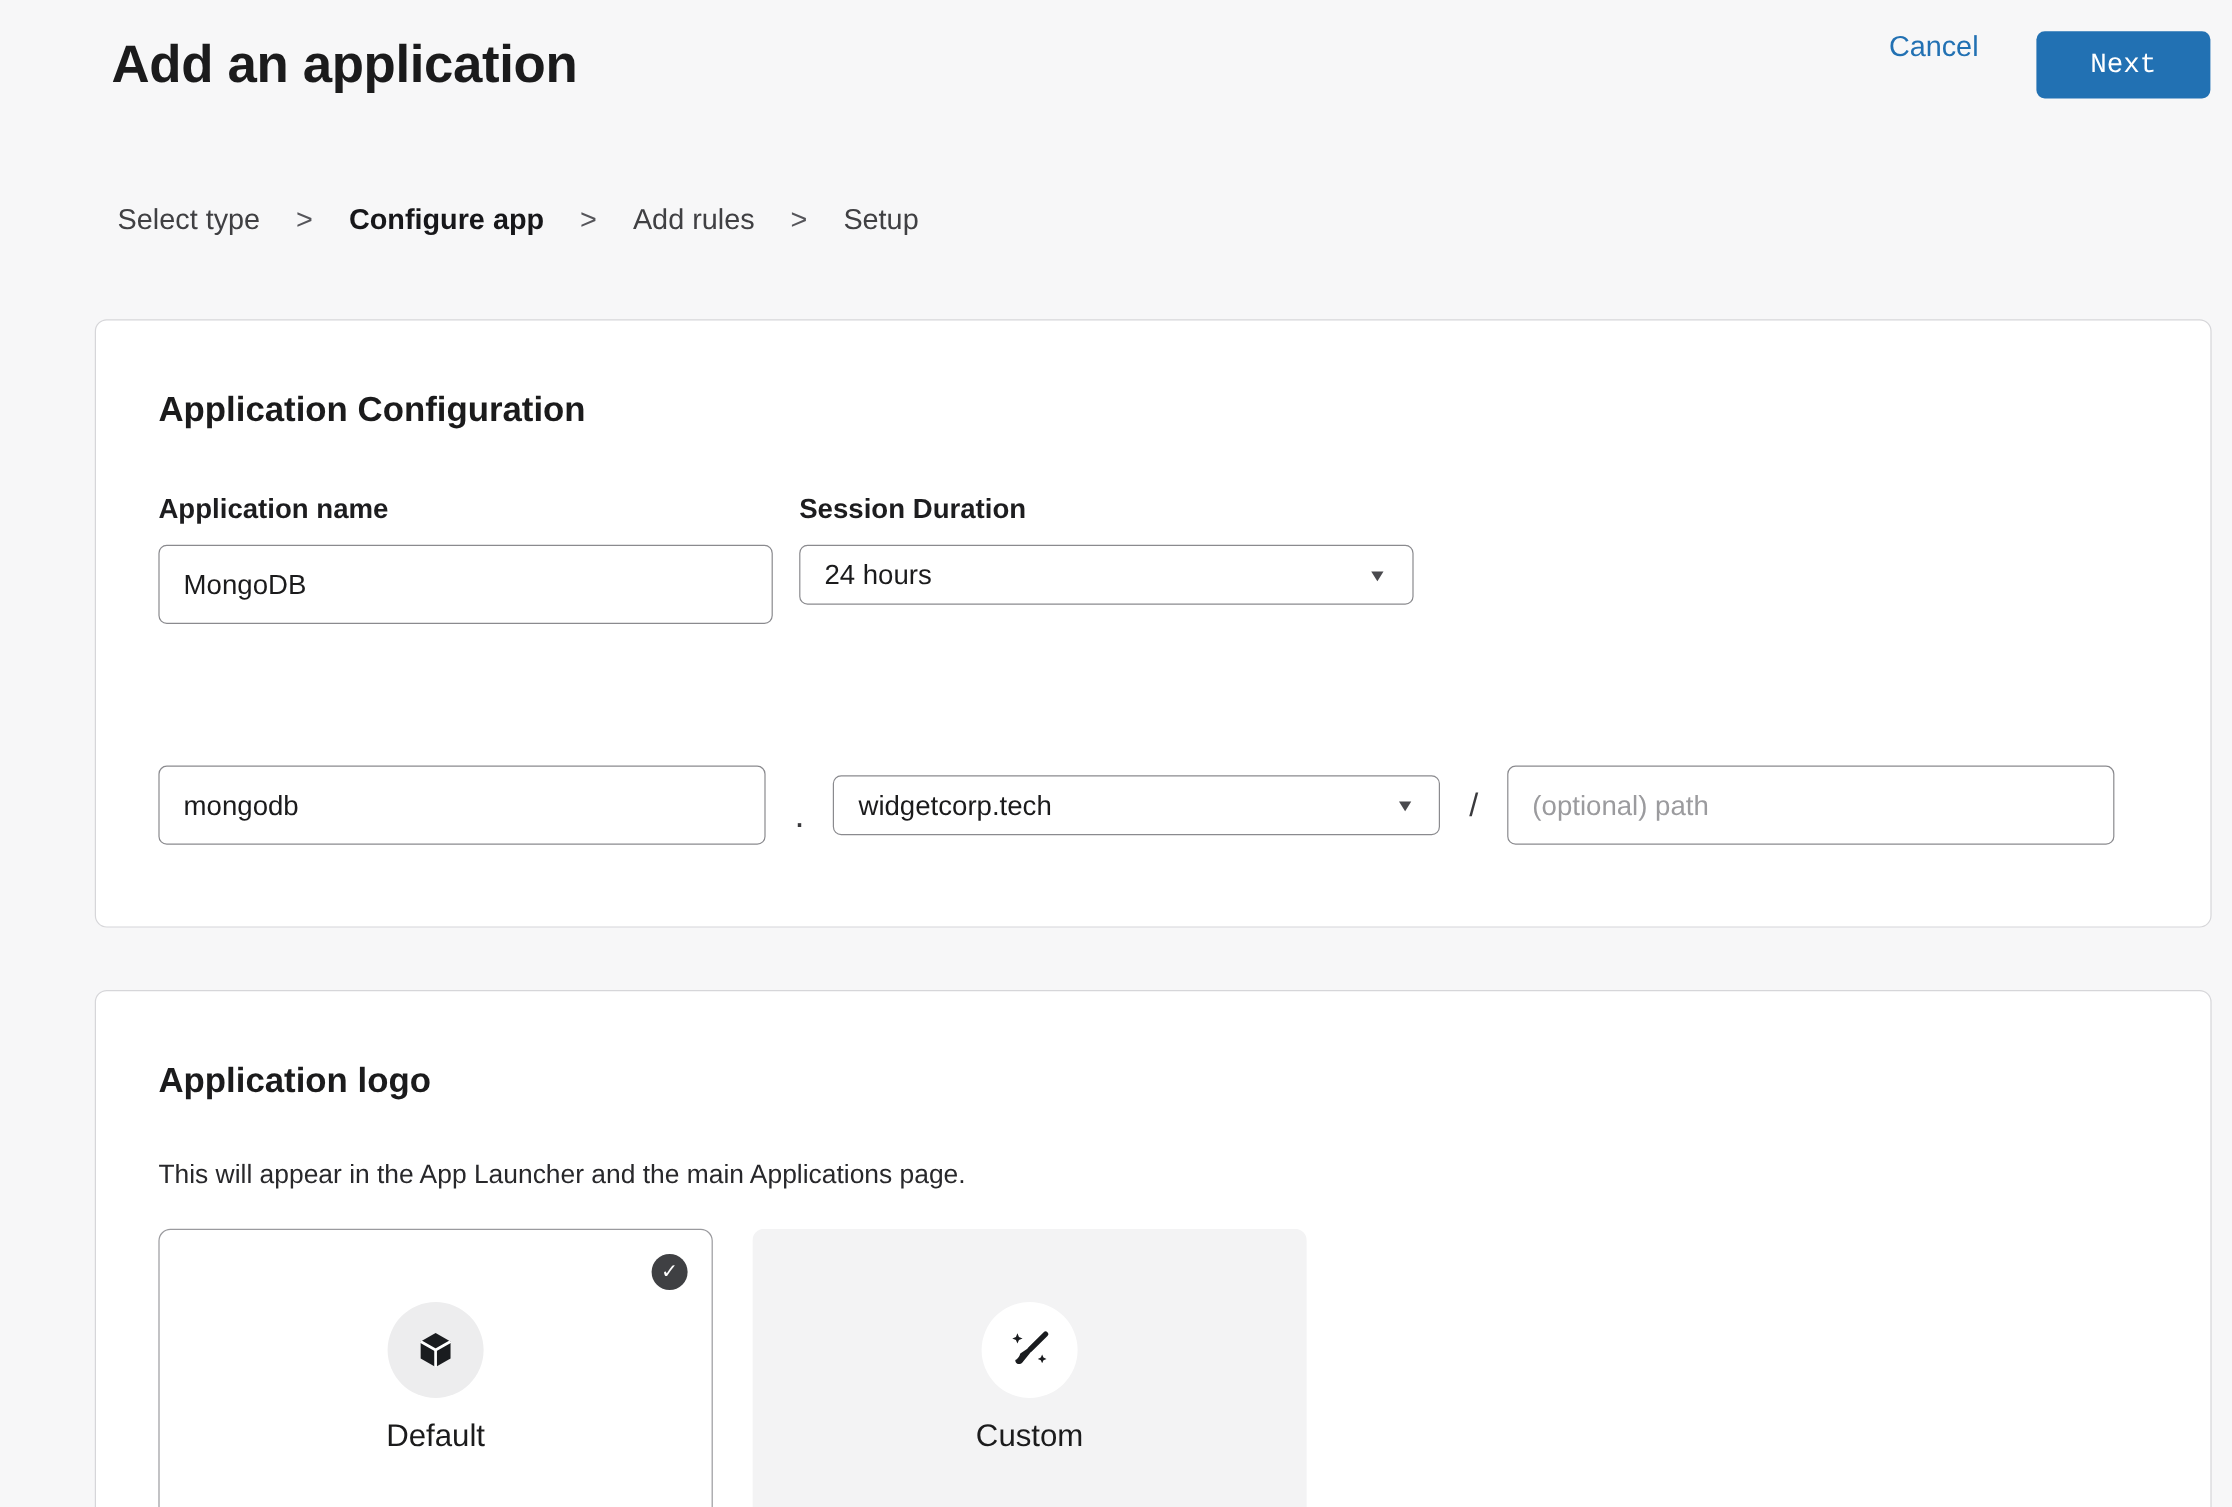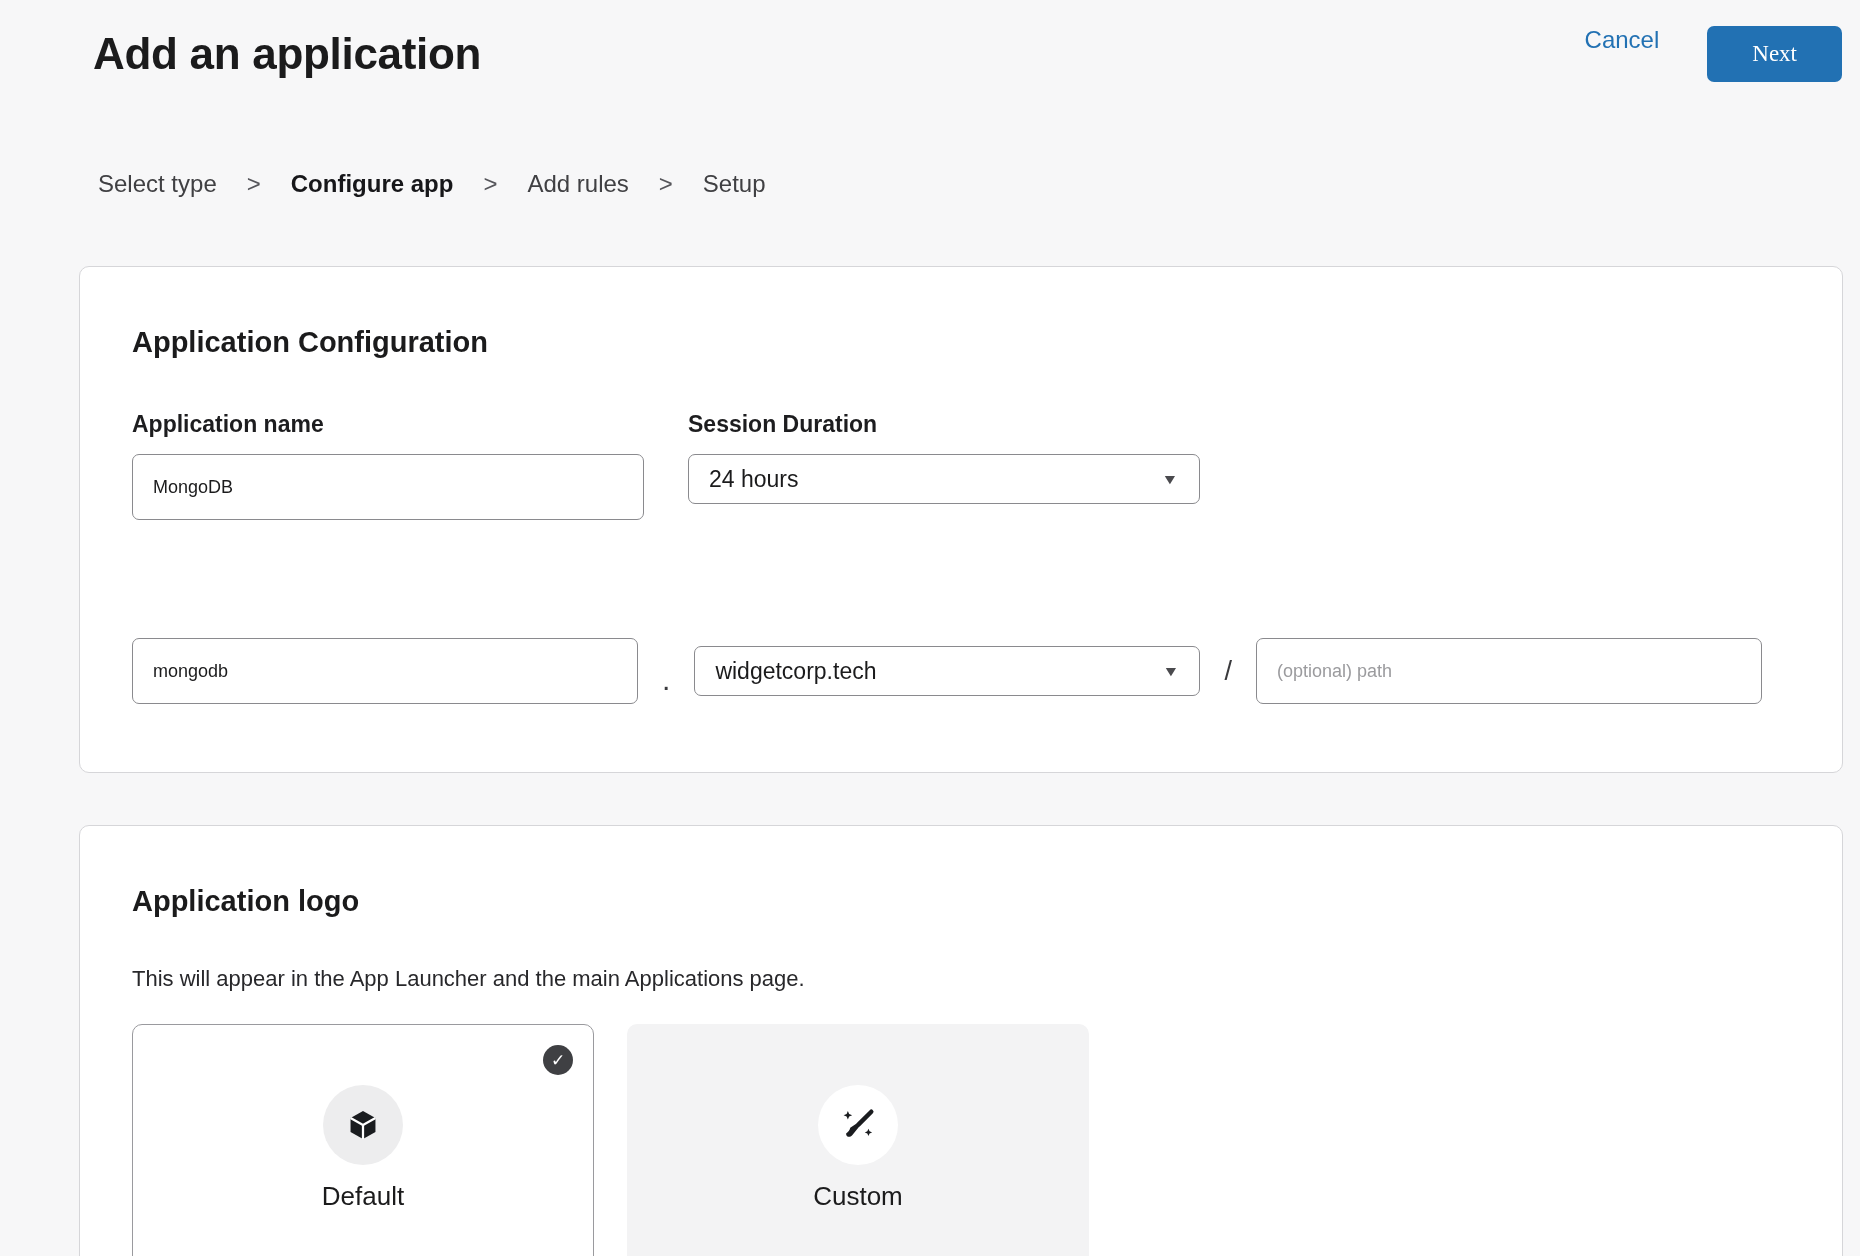--- a/index.html
+++ b/index.html
@@ -34,21 +34,21 @@
     font-family: inherit;
   }
   .next-btn {
     background: #2271b3;
     color: #ffffff;
     border: none;
     border-radius: 7px;
     height: 56px;
     padding: 0 45px;
     font-size: 23px;
-    font-family: Liberation Serif, serif;
+    font-family: Liberation Mono, monospace;
     cursor: pointer;
   }
 
   
   .breadcrumb {
     display: flex;
     align-items: center;
     gap: 30px;
     margin: 88px 0 0 98px;
     font-size: 24px;
@@ -69,36 +69,36 @@
   .card.config { margin-top: 68px; padding: 58px 80px 68px 52px; }
   .card.logo   { margin-top: 52px; padding: 58px 52px 68px 52px; height: 520px; }
 
   .section-title {
     font-size: 29px;
     font-weight: 700;
     color: #1b1b1c;
     line-height: 34px;
   }
 
-  .form-row { display: flex; gap: 44px; margin-top: 52px; }
+  .form-row { display: flex; gap: 22px; margin-top: 52px; }
   .field-label {
     display: block;
     font-size: 23px;
     font-weight: 700;
     color: #1d1d1f;
     line-height: 27px;
     margin-bottom: 16px;
   }
   .text-input {
     width: 512px;
     height: 66px;
     border: 1px solid #8a8a8e;
     border-radius: 7px;
     background: #fff;
-    font-size: 18px;
+    font-size: 23px;
     font-family: inherit;
     color: #1b1b1c;
     padding: 0 20px;
     outline: none;
   }
   .text-input::placeholder { color: #9b9b9e; }
 
   .select-box {
     width: 512px;
     height: 50px;

